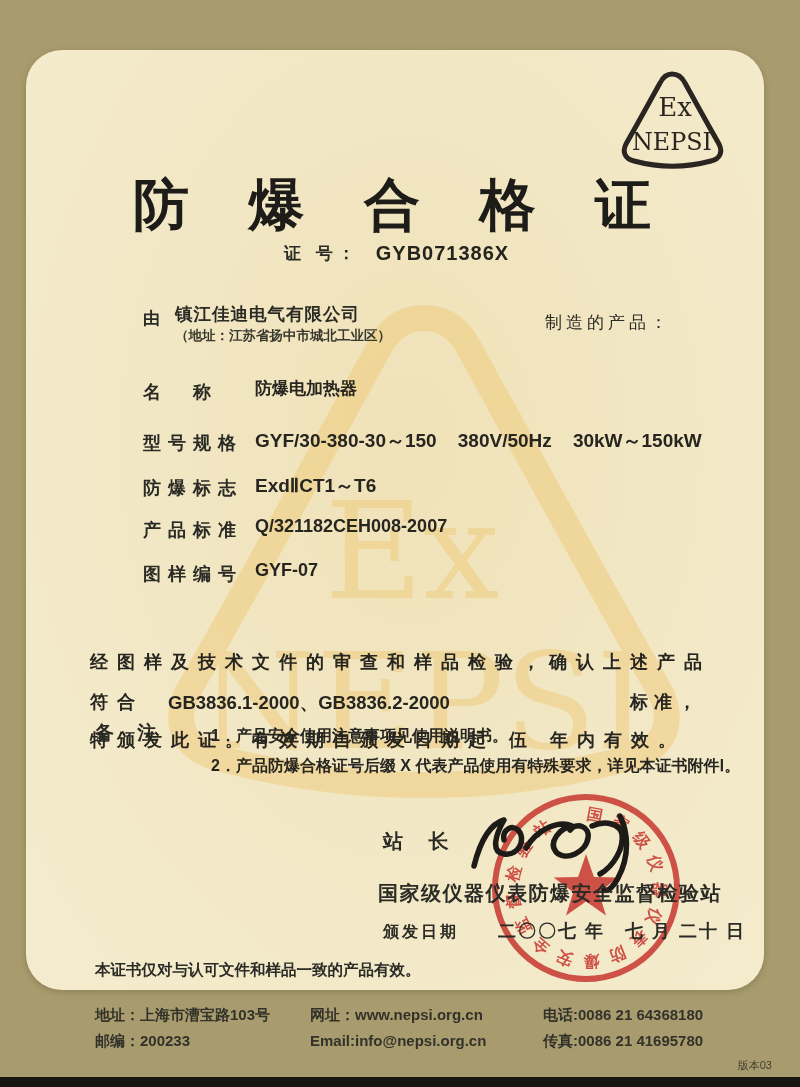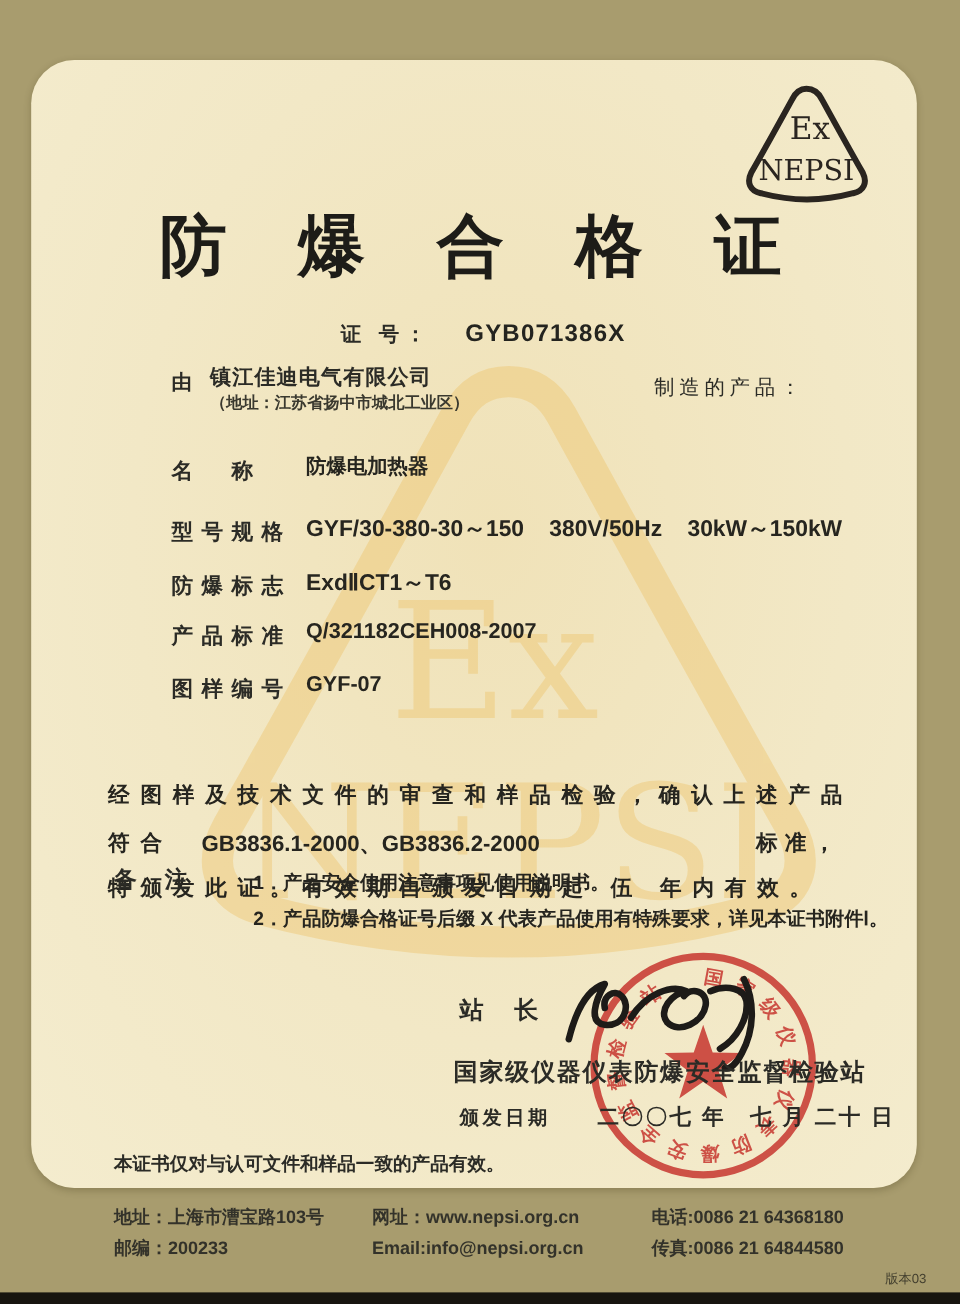--- a/index.html
+++ b/index.html
@@ -24,21 +24,21 @@
   .watermark{position:absolute;left:58px;top:238px;width:680px;height:580px;opacity:.42;pointer-events:none;}
   
   .logo{position:absolute;left:584px;top:16px;width:125px;height:110px;}
   
   .title{
     position:absolute;left:0;top:118px;width:738px;
     text-align:center;font-size:56px;font-weight:bold;color:#1d1c18;
     letter-spacing:22px;padding-left:16px;box-sizing:border-box;
     white-space:nowrap;
   }
-  .certline{position:absolute;left:258px;top:217px;display:flex;align-items:flex-start;gap:28px;}
+  .certline{position:absolute;left:258px;top:192px;display:flex;align-items:flex-start;gap:16px;}
   .certline .lbl{font-size:17px;font-weight:bold;letter-spacing:5px;color:#2b2b26;}
   .certline .val{font-size:20px;font-weight:bold;color:#24241f;letter-spacing:1px;}
   .by-label{left:117px;top:257px;font-size:17px;font-weight:bold;}
   .company{left:149px;top:252px;font-size:17.5px;font-weight:bold;letter-spacing:1px;}
   .company-addr{left:149px;top:277px;font-size:13.5px;font-weight:bold;color:#3a392f;}
   .product-label{left:519px;top:261px;font-size:17px;font-weight:normal;letter-spacing:4px;}
   .f-label{left:117px;font-size:18px;font-weight:bold;letter-spacing:7px;white-space:pre;font-family:Liberation Mono, monospace;}
   .f-value{left:229px;font-size:19px;font-weight:bold;white-space:pre;color:#26251f;}
   .stmt{font-size:18px;font-weight:bold;white-space:nowrap;color:#26251f;margin-top:38px;}
   .ls9{letter-spacing:9px;}
@@ -136,18 +136,18 @@
   <div class="footer-col" style="left:95px;top:1002px">
     <div><span>地址：</span><span>上海市漕宝路103号</span></div>
     <div><span>邮编：</span><span>200233</span></div>
   </div>
   <div class="footer-col" style="left:310px;top:1002px">
     <div><span>网址：</span><span>www.nepsi.org.cn</span></div>
     <div><span>Email:info@nepsi.org.cn</span></div>
   </div>
   <div class="footer-col" style="left:543px;top:1002px">
     <div><span>电话:</span><span>0086 21 64368180</span></div>
-    <div><span>传真:</span><span>0086 21 64844580</span></div>
+    <div><span>传真:</span><span>0086 21 41695780</span></div>
   </div>
 
   <div class="version">版本03</div>
   <div class="scanedge"></div>
 </div>
 
 </body></html>

